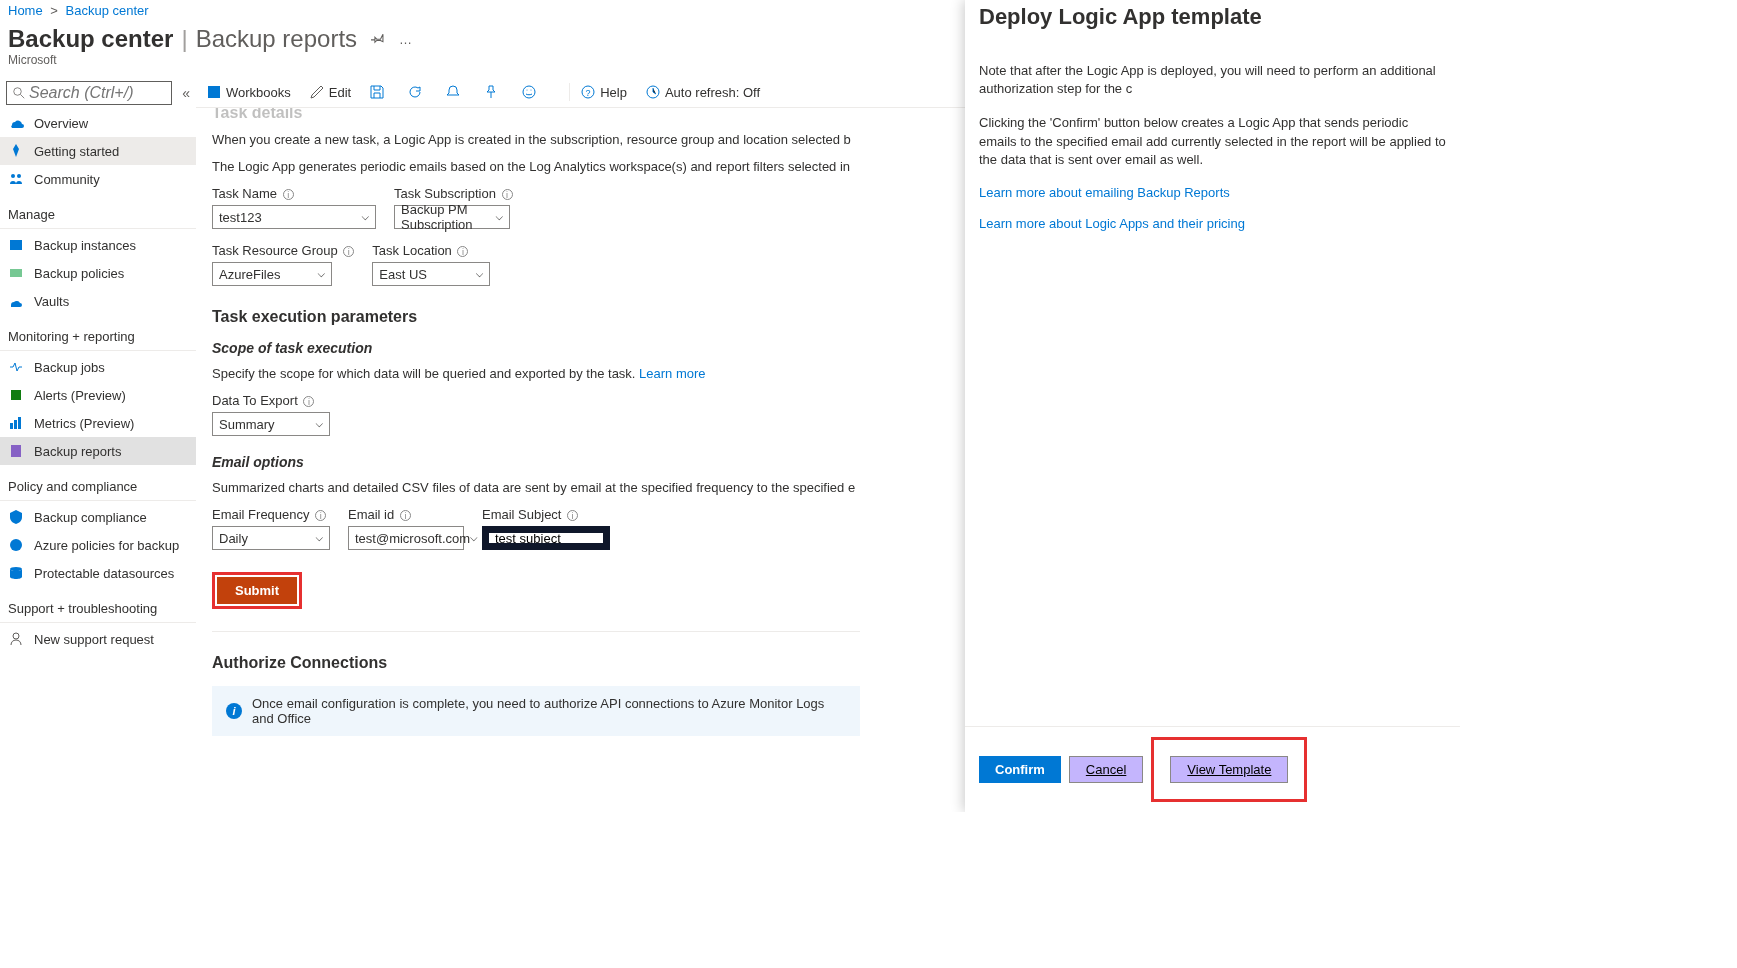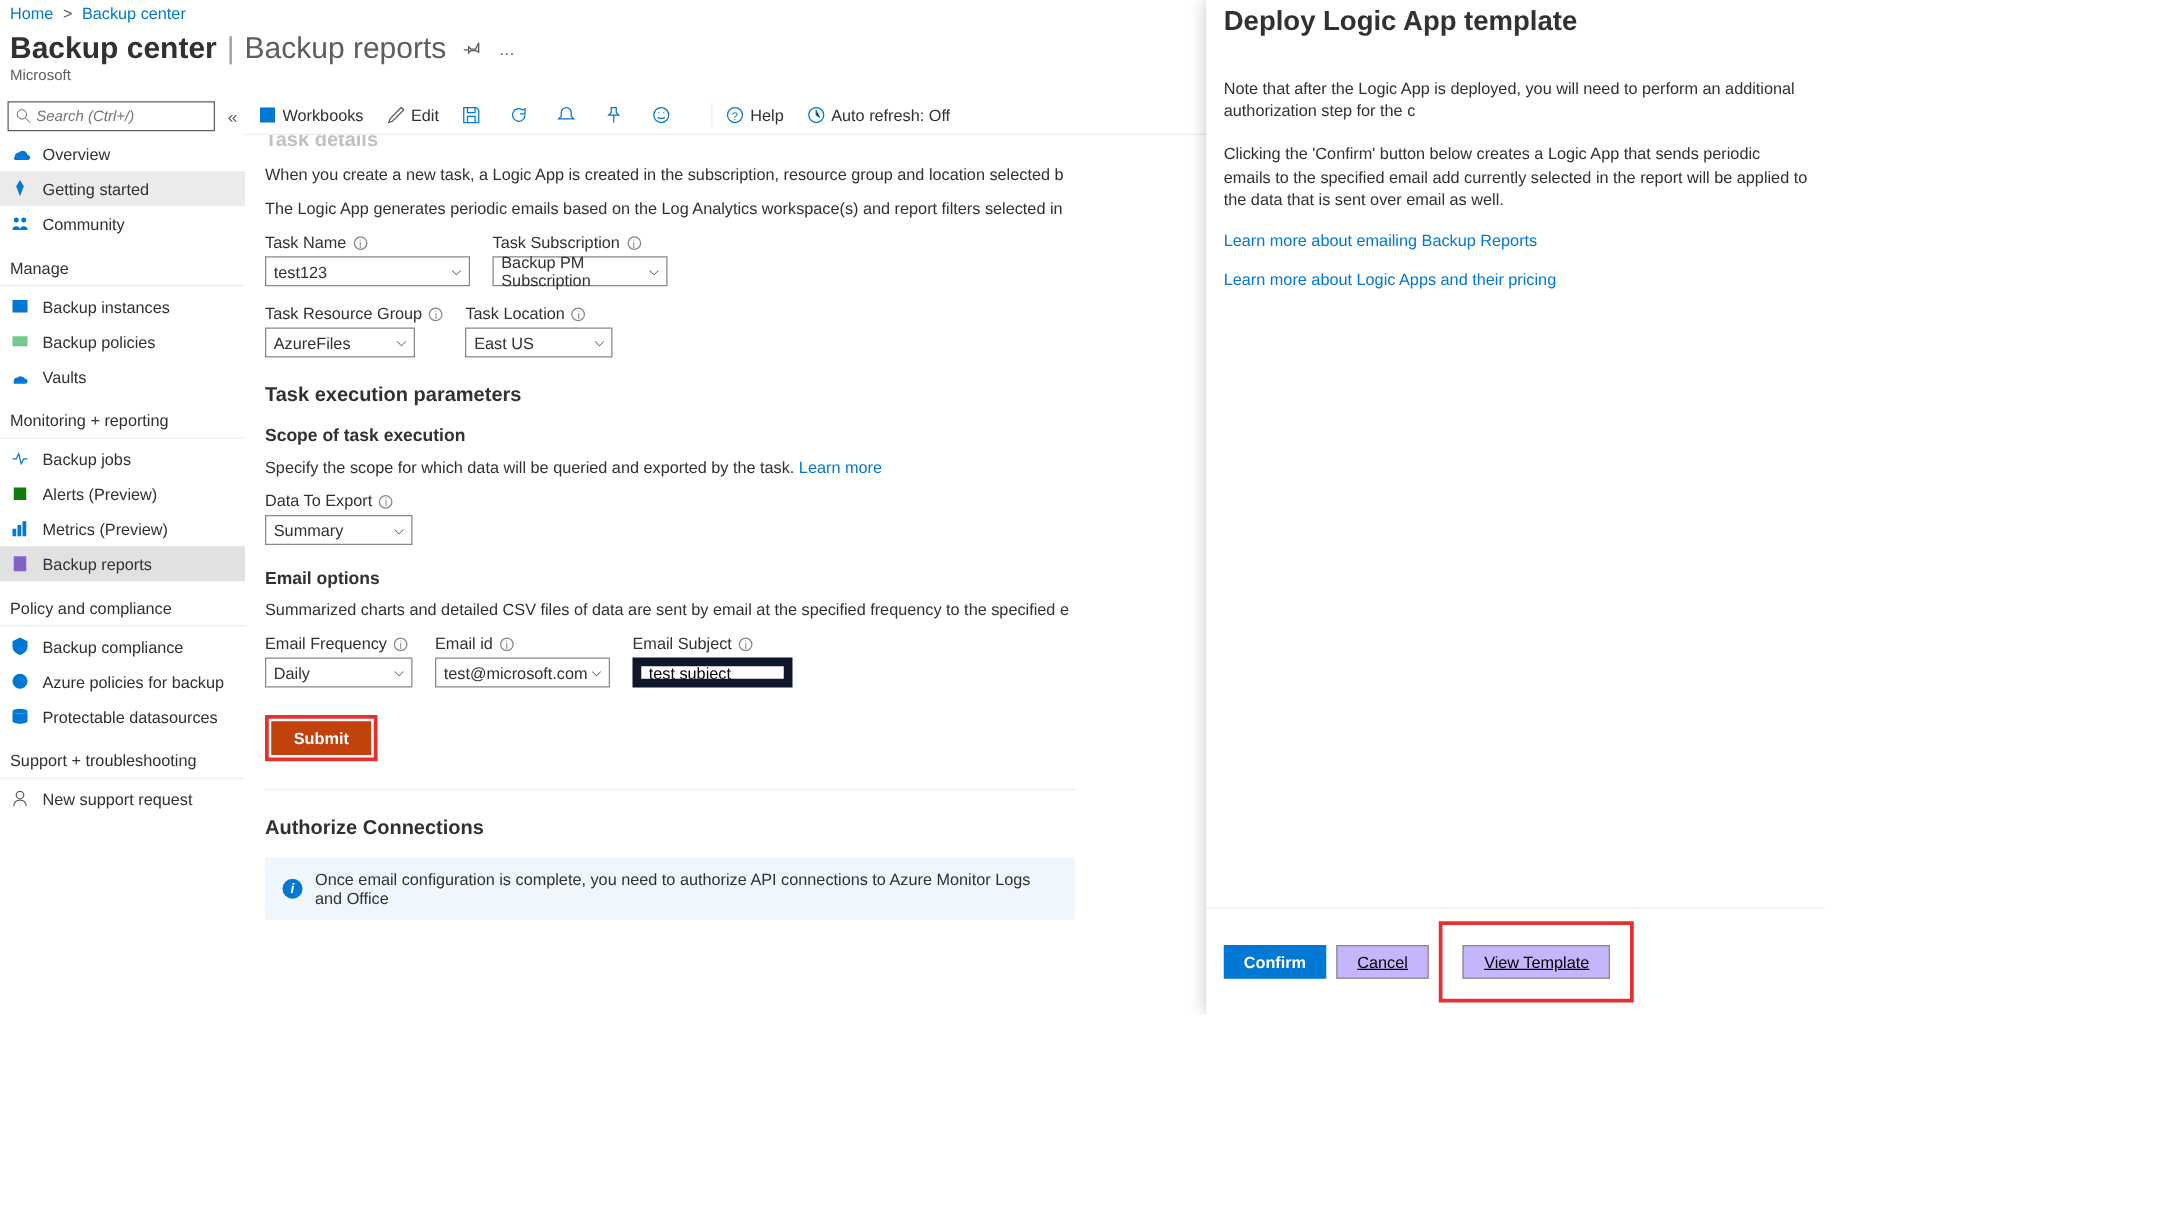--- a/index.html
+++ b/index.html
@@ -19,21 +19,21 @@
 .subtitle { padding: 0 8px 10px 8px; font-size: 12px; color: #605e5c; }
 
 
 .layout { display: flex; height: calc(100% - 60px); }
 
 
 .sidebar { width: 196px; border-right: none; padding: 0; overflow-y: auto; }
 .search-row { display: flex; align-items: center; padding: 4px 6px; }
 .search-box { flex: 1; display: flex; align-items: center; border: 1px solid #605e5c; height: 24px; padding: 0 6px; }
 .search-box svg { flex-shrink: 0; }
-.search-box input { border: none; outline: none; font-size: 12px; margin-left: 4px; width: 100%; font-style: italic; color: #605e5c; }
+.search-box input { border: none; outline: none; font-size: 16px; margin-left: 4px; width: 100%; font-style: italic; color: #605e5c; }
 .collapse-btn { margin-left: 10px; color: #605e5c; cursor: pointer; font-size: 14px; }
 .nav-section-label { font-size: 13px; font-weight: 400; color: #323130; padding: 14px 8px 6px 8px; border-bottom: 1px solid #edebe9; margin-bottom: 2px;}
 .nav-item { display: flex; align-items: center; padding: 6px 8px; cursor: pointer; font-size: 13px; }
 .nav-item.selected { background: #e1e1e1; }
 .nav-item.selected2 { background: #edebe9; }
 .nav-icon { width: 16px; height: 16px; margin-right: 10px; display: flex; align-items: center; justify-content: center; }
 
 
 .main { flex: 1; overflow: hidden; position: relative; }
 .toolbar { display: flex; align-items: center; padding: 6px 10px; border-bottom: 1px solid #edebe9; font-size: 13px; }
@@ -44,26 +44,26 @@
 .content { padding: 0 16px 16px 16px; max-width: 680px; overflow-y: auto; height: calc(100% - 42px); }
 .section-heading-cut { font-size: 16px; font-weight: 600; color: #323130; opacity: 0.3; margin-top: -4px; margin-bottom: 10px;}
 .body-text { font-size: 13px; color: #323130; margin-bottom: 12px; }
 .form-row { display: flex; gap: 18px; margin-bottom: 14px; }
 .form-field label { display: block; font-size: 13px; margin-bottom: 4px; }
 .info-ic { display: inline-block; width: 11px; height: 11px; border: 1px solid #888; border-radius: 50%; font-size: 9px; text-align: center; line-height: 10px; color: #888; margin-left: 2px; }
 .dropdown { display: flex; align-items: center; justify-content: space-between; border: 1px solid #8a8886; height: 24px; padding: 0 6px; font-size: 13px; background: #fff; cursor: pointer; }
 .dropdown.w1 { width: 164px; }
 .dropdown.w2 { width: 120px; }
 .dropdown.w4 { width: 118px; }
-.dropdown.w5 { width: 140px; }
+.dropdown.w5 { width: 116px; }
 .text-input { border: 7px solid #0f172a; height: 24px; padding: 0 6px; font-size: 13px; width: 128px; }
 .chev { font-size: 10px; color: #323130; }
 
 .section-heading { font-size: 16px; font-weight: 600; color: #323130; margin: 22px 0 14px 0; }
-.subsection-heading { font-size: 14px; font-weight: 600; color: #323130; margin: 8px 0 10px 0; }
+.subsection-heading { font-size: 14px; font-weight: 600; color: #323130; margin: 8px 0 10px 0; font-style: italic; }
 
 .submit-wrap { display: inline-block; border: 3px solid #e63030; padding: 2px; margin-top:8px;}
 .submit-btn { background: #c2410c; color: #fff; border: none; padding: 6px 18px; font-size: 13px; font-weight: 600; cursor: pointer; }
 
 .divider-line { border-top: 1px solid #edebe9; margin: 22px 0; }
 .info-banner { background: #eff6fc; display: flex; align-items: center; padding: 10px 14px; font-size: 13px; }
 .info-banner .ii { width: 16px; height: 16px; background: #0078d4; color: #fff; border-radius: 50%; font-size: 11px; font-weight: bold; text-align:center; line-height:16px; margin-right: 10px; font-style: italic; flex-shrink:0;}
 
 
 .right-panel { position: absolute; top: 0; right: 0; width: 495px; height: 100%; background: #fff; box-shadow: -2px 0 12px rgba(0,0,0,0.2); display: flex; flex-direction: column; }

